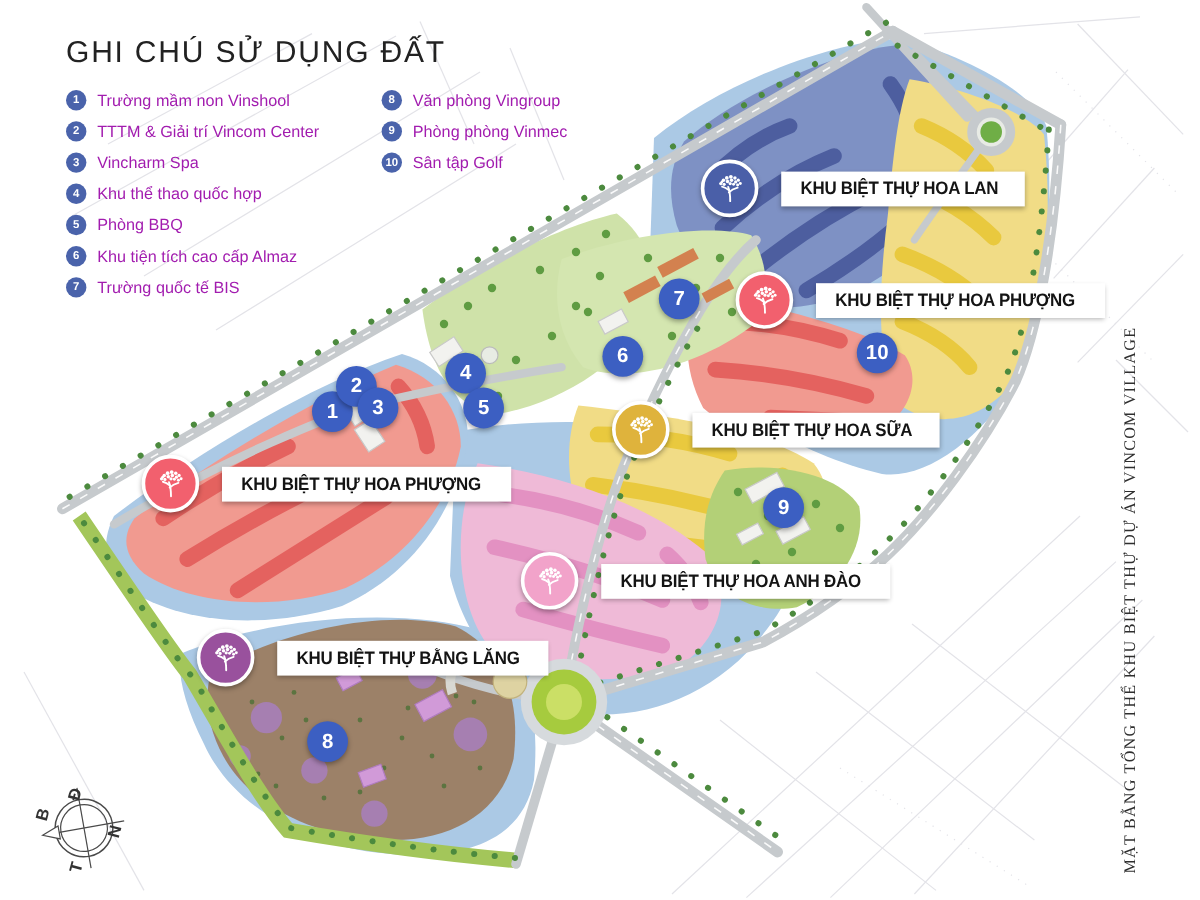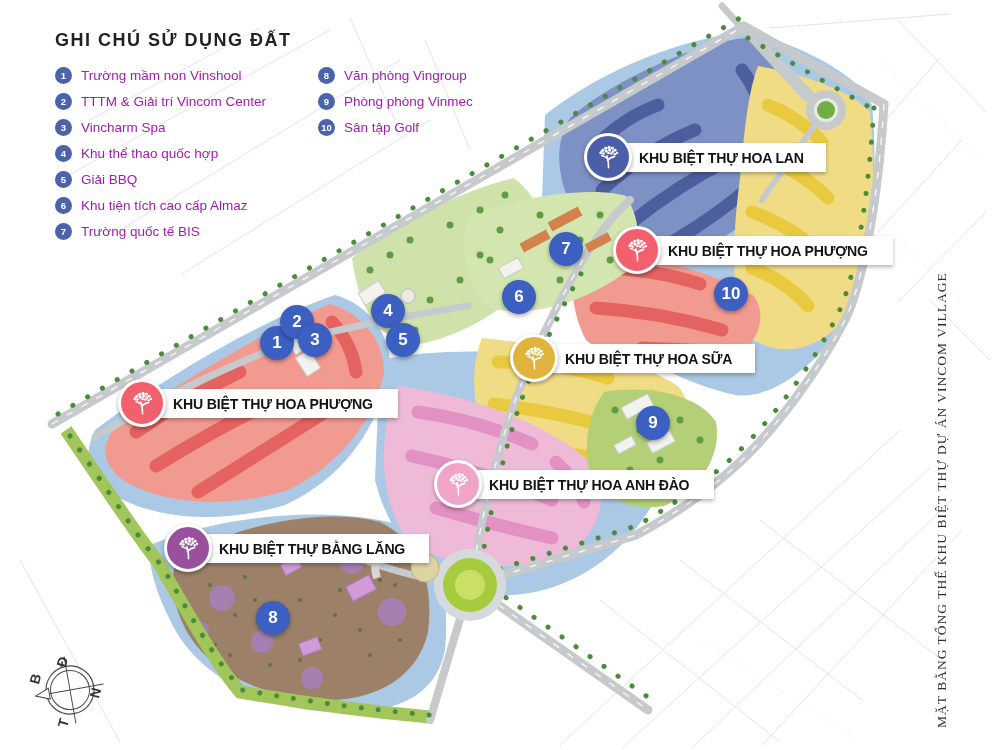--- a/index.html
+++ b/index.html
@@ -2,32 +2,32 @@
 <html><head>
 <meta charset="utf-8">
 <style>
   html,body{margin:0;padding:0;background:#fff;}
   .stage{position:relative;width:1000px;height:750px;background:#ffffff;overflow:hidden;
          font-family:"Liberation Sans",sans-serif;}
   .map-svg{position:absolute;left:0;top:0;}
 
   
   .legend{position:absolute;left:55px;top:30px;width:420px;}
-  .legend h1{margin:0 0 16px 0;font-size:18px;font-weight:700;letter-spacing:1.5px;color:#222;}
+  .legend h1{margin:0 0 16px 0;font-size:25px;font-weight:400;letter-spacing:1.5px;color:#222;}
   .lg-cols{display:flex;gap:28px;}
   .lg-col{display:flex;flex-direction:column;}
   .lg-col.c1{width:235px;}
   .lg-row{display:flex;align-items:center;margin-bottom:9px;height:17px;}
   .lg-dot{flex:0 0 auto;width:17px;height:17px;border-radius:50%;background:#4a63ab;color:#fff;
           font-size:9.5px;font-weight:700;display:flex;align-items:center;justify-content:center;
           margin-right:9px;}
   .lg-txt{font-size:13.5px;color:#a21caf;white-space:nowrap;}
 
   
-  .zlabel{position:absolute;display:flex;align-items:center;height:48px;}
+  .zlabel{position:absolute;display:flex;align-items:center;height:48px;gap:28px;}
   .zdot{flex:0 0 auto;width:42px;height:42px;border-radius:50%;border:3px solid #fff;
         box-shadow:0 2px 4px rgba(0,0,0,.35);display:flex;align-items:center;justify-content:center;
         z-index:2;}
   .zbox{margin-left:-9px;background:#fff;box-shadow:0 2px 4px rgba(0,0,0,.3);
         padding:0 12px 0 16px;height:29px;display:flex;align-items:center;z-index:1;}
   .ztxt{font-size:15px;font-weight:700;letter-spacing:-0.2px;color:#141414;white-space:nowrap;
         transform:scaleX(.94);transform-origin:left center;}
   .c-lan{background:#4a5fa8;} .c-phuong{background:#f2606e;} .c-sua{background:#dfb33c;}
   .c-anhdao{background:#f2a3ca;} .c-banglang{background:#99519d;}
   .treesvg{width:27px;height:27px;display:block;}
@@ -321,21 +321,21 @@
         <div class="lg-row">
             <span class="lg-dot">3</span>
             <span class="lg-txt">Vincharm Spa</span>
           </div>
         <div class="lg-row">
             <span class="lg-dot">4</span>
             <span class="lg-txt">Khu thể thao quốc hợp</span>
           </div>
         <div class="lg-row">
             <span class="lg-dot">5</span>
-            <span class="lg-txt">Giải BBQ</span>
+            <span class="lg-txt">Phòng BBQ</span>
           </div>
         <div class="lg-row">
             <span class="lg-dot">6</span>
             <span class="lg-txt">Khu tiện tích cao cấp Almaz</span>
           </div>
         <div class="lg-row">
             <span class="lg-dot">7</span>
             <span class="lg-txt">Trường quốc tế BIS</span>
           </div>
       </div>

